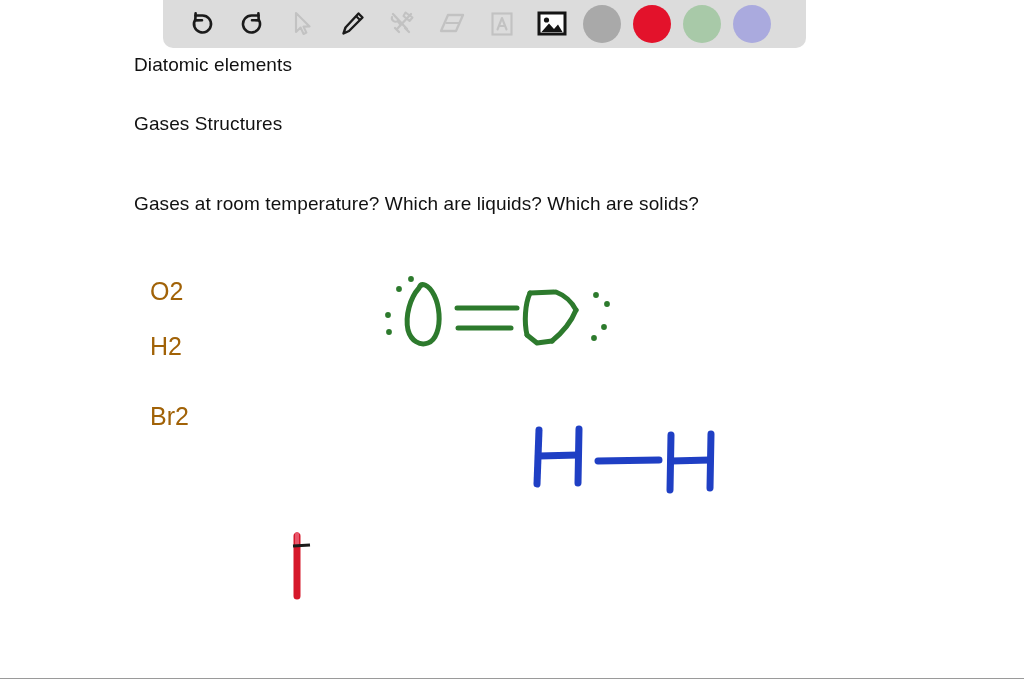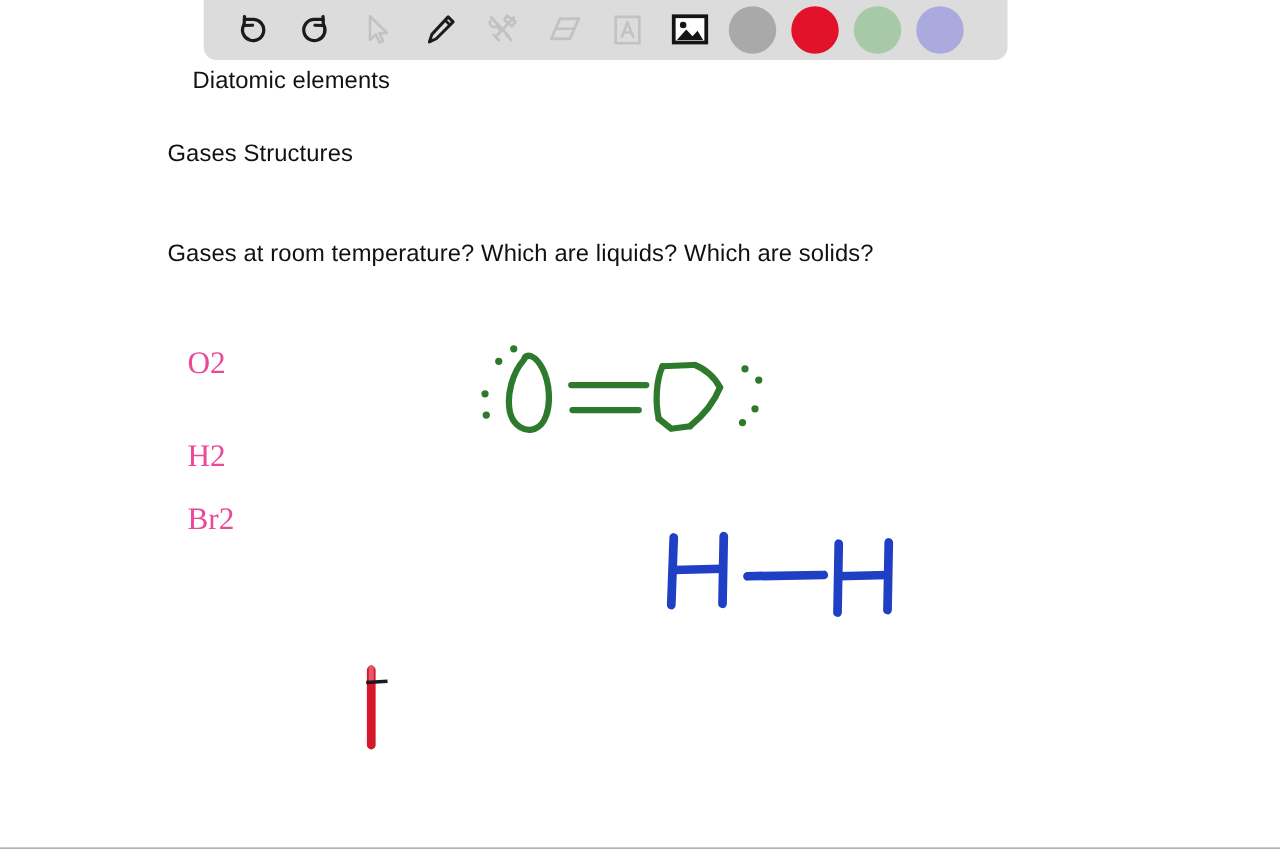--- a/index.html
+++ b/index.html
@@ -58,34 +58,33 @@
 
   
   .textline {
     position: absolute;
     font-size: 19px;
     line-height: 24px;
     letter-spacing: 0.1px;
     white-space: nowrap;
     color: #111111;
   }
-  #line-title   { left: 134px; top: 53px; margin-left: 20px;  }
+  #line-title   { left: 134px; top: 53px;  }
   #line-lewis   { left: 134px; top: 112px; }
   #line-states  { left: 134px; top: 172px; margin-top: 20px; }
 
   .formula {
     position: absolute;
     font-size: 25px;
     line-height: 28px;
     white-space: nowrap;
-    color: #ec4899;
-    font-family: Liberation Serif, serif;
+    color: #a16207;
   }
   #formula-o2  { left: 150px; top: 277px; }
-  #formula-h2  { left: 150px; top: 352px; }
+  #formula-h2  { left: 150px; top: 332px; }
   #formula-br2 { left: 150px; top: 402px; }
 
   
   #sketch-o2 {
     position: absolute;
     left: 380px;
     top: 262px;
     width: 250px;
     height: 105px;
   }

